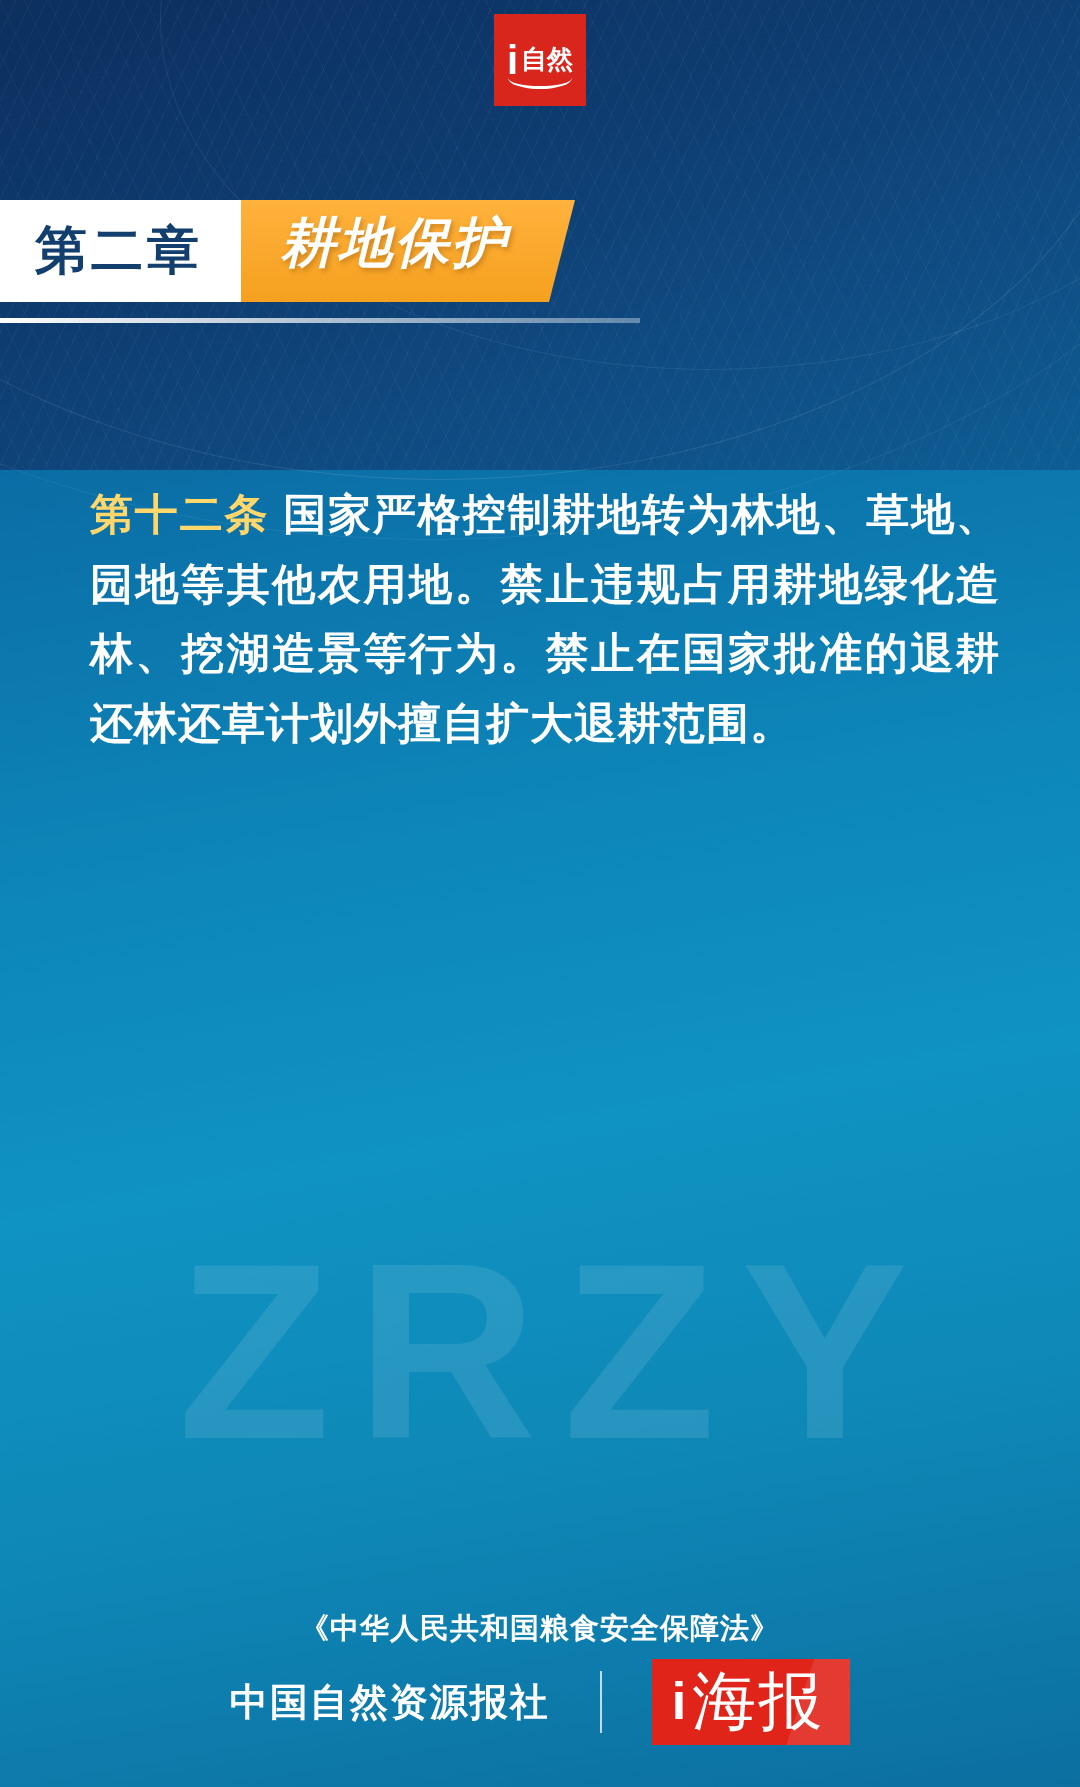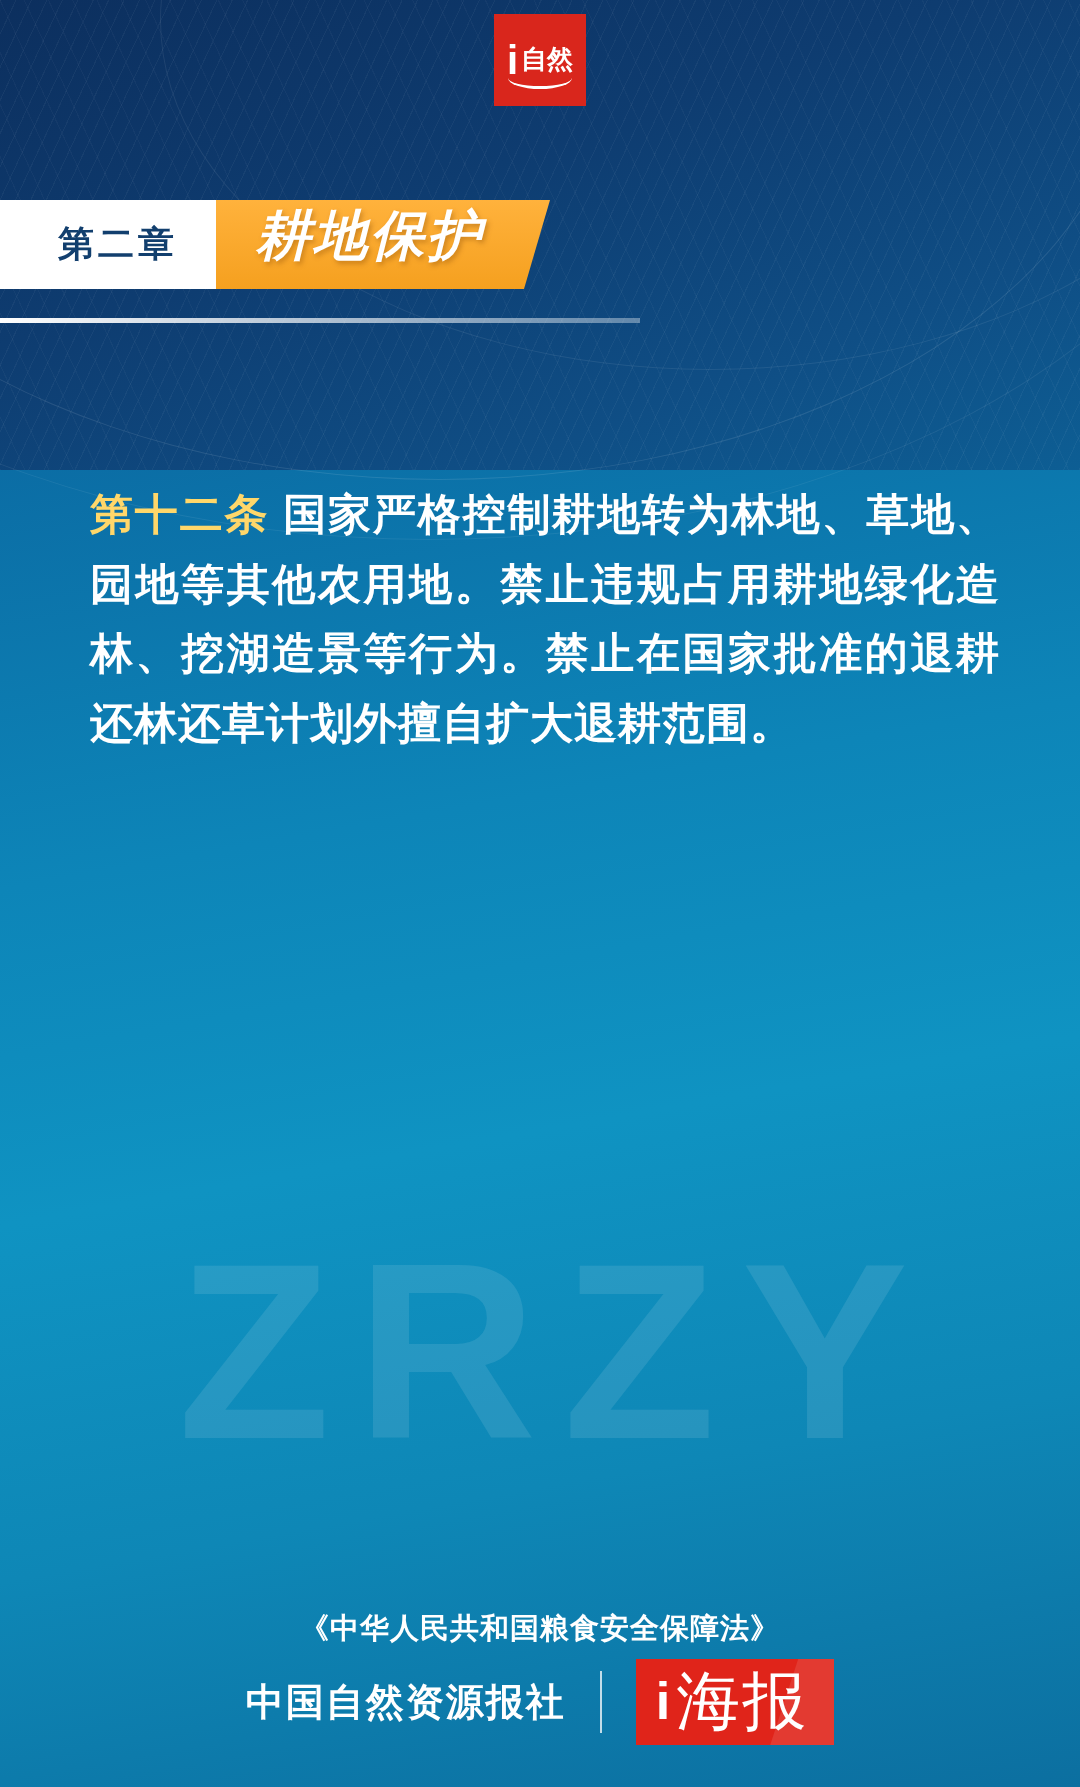--- a/index.html
+++ b/index.html
@@ -55,22 +55,22 @@
     position:absolute; left:4px; bottom:2px; width:64px; height:22px;
     border-bottom:3px solid #fff; border-radius:0 0 60% 60%;
   }
 
   
   .ribbon {
     position:absolute; left:0; top:200px; display:flex; align-items:stretch; z-index:5;
   }
   .ribbon-chapter {
     background:#ffffff; color:#123f6e;
-    font-size:36px; font-weight:700; letter-spacing:4px;
-    padding:16px 38px 16px 58px;
+    font-size:52px; font-weight:700; letter-spacing:4px;
+    padding:16px 38px 16px 35px;
     display:flex; align-items:center;
   }
   .ribbon-title {
     position:relative;
     background:linear-gradient(180deg,#ffb23c 0%, #f5a01f 100%);
     padding:0 66px 16px 40px;
     display:flex; align-items:center;
     color:#ffffff;
     font-size:54px; font-weight:700; letter-spacing:3px;
     font-style:italic;
@@ -113,21 +113,21 @@
   }
   .law-title {
     color:#ffffff; font-size:29px; font-weight:700; letter-spacing:1px;
     margin-bottom:10px;
   }
   .law-sub {
     color:#ffffff; font-size:25px; font-weight:700; letter-spacing:0.5px;
     margin-bottom:34px;
   }
   .brand-row {
-    display:flex; align-items:center; justify-content:center; gap:0;
+    display:flex; align-items:center; justify-content:center; gap:16px;
   }
   .brand-name {
     color:#ffffff; font-size:38px; font-weight:700; letter-spacing:2px;
     padding-right:34px;
   }
   .brand-divider {
     width:2px; height:62px; background:rgba(255,255,255,0.75);
   }
   .brand-badge {
     margin-left:34px;

